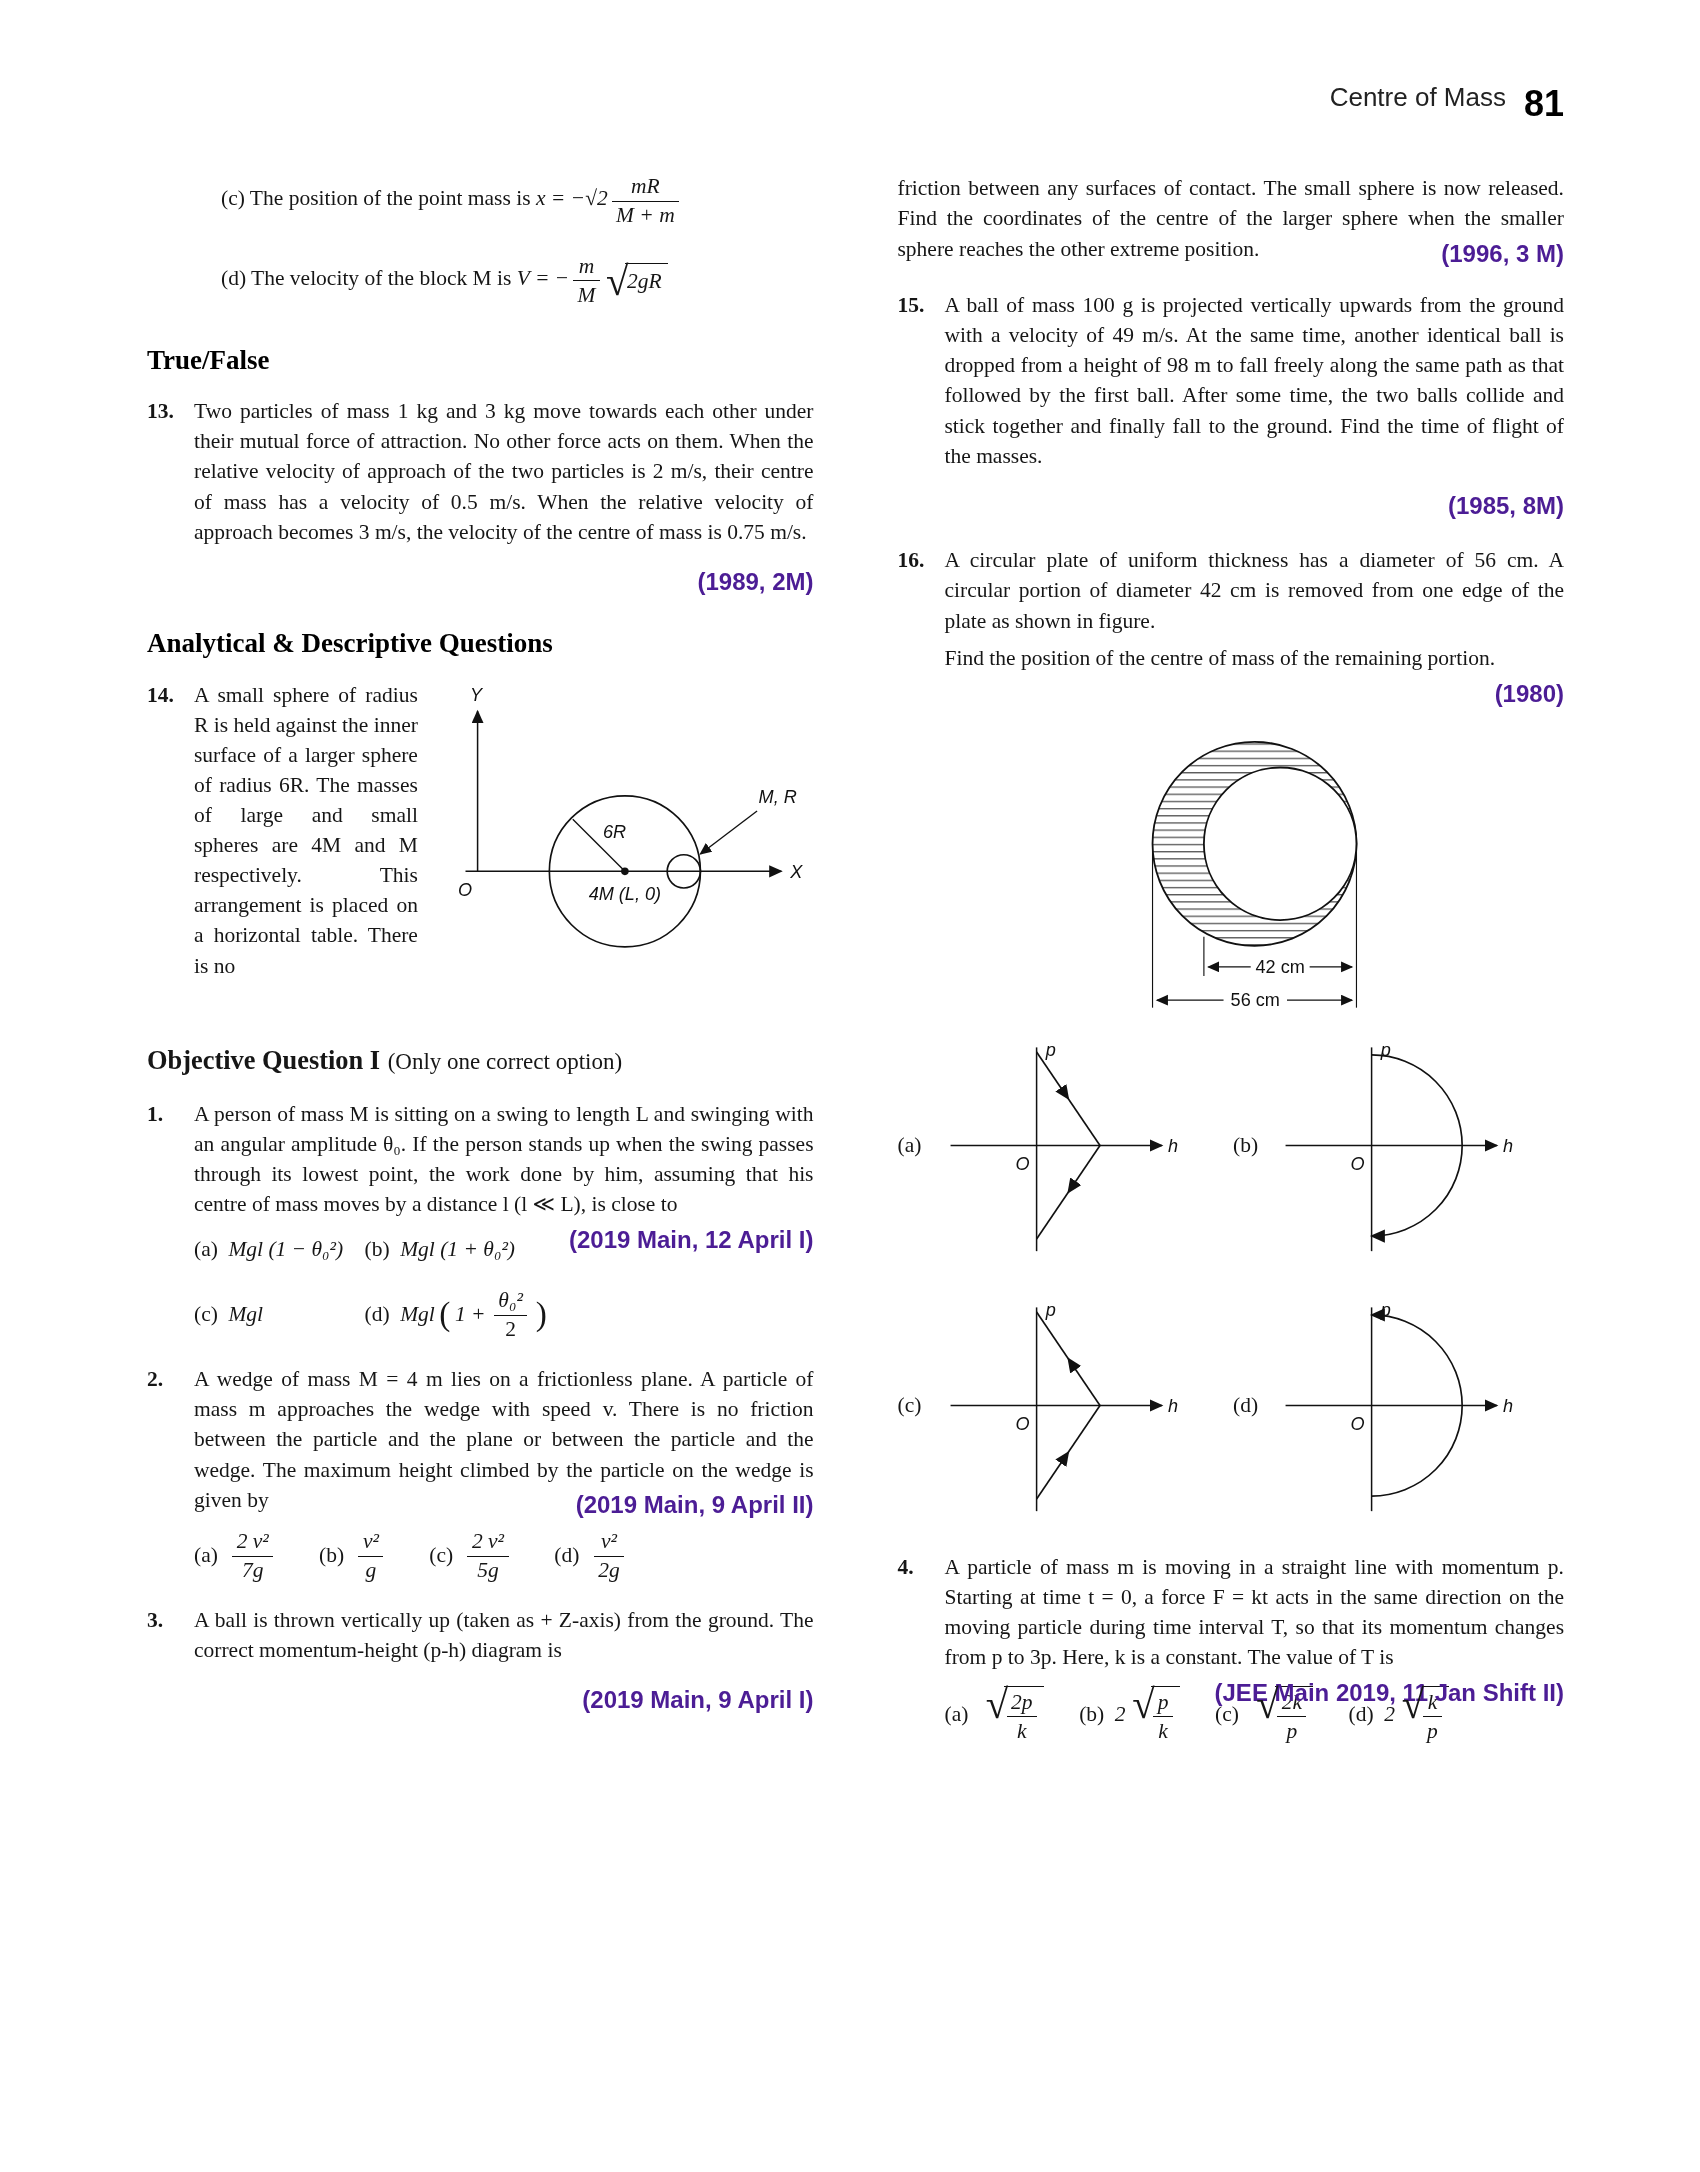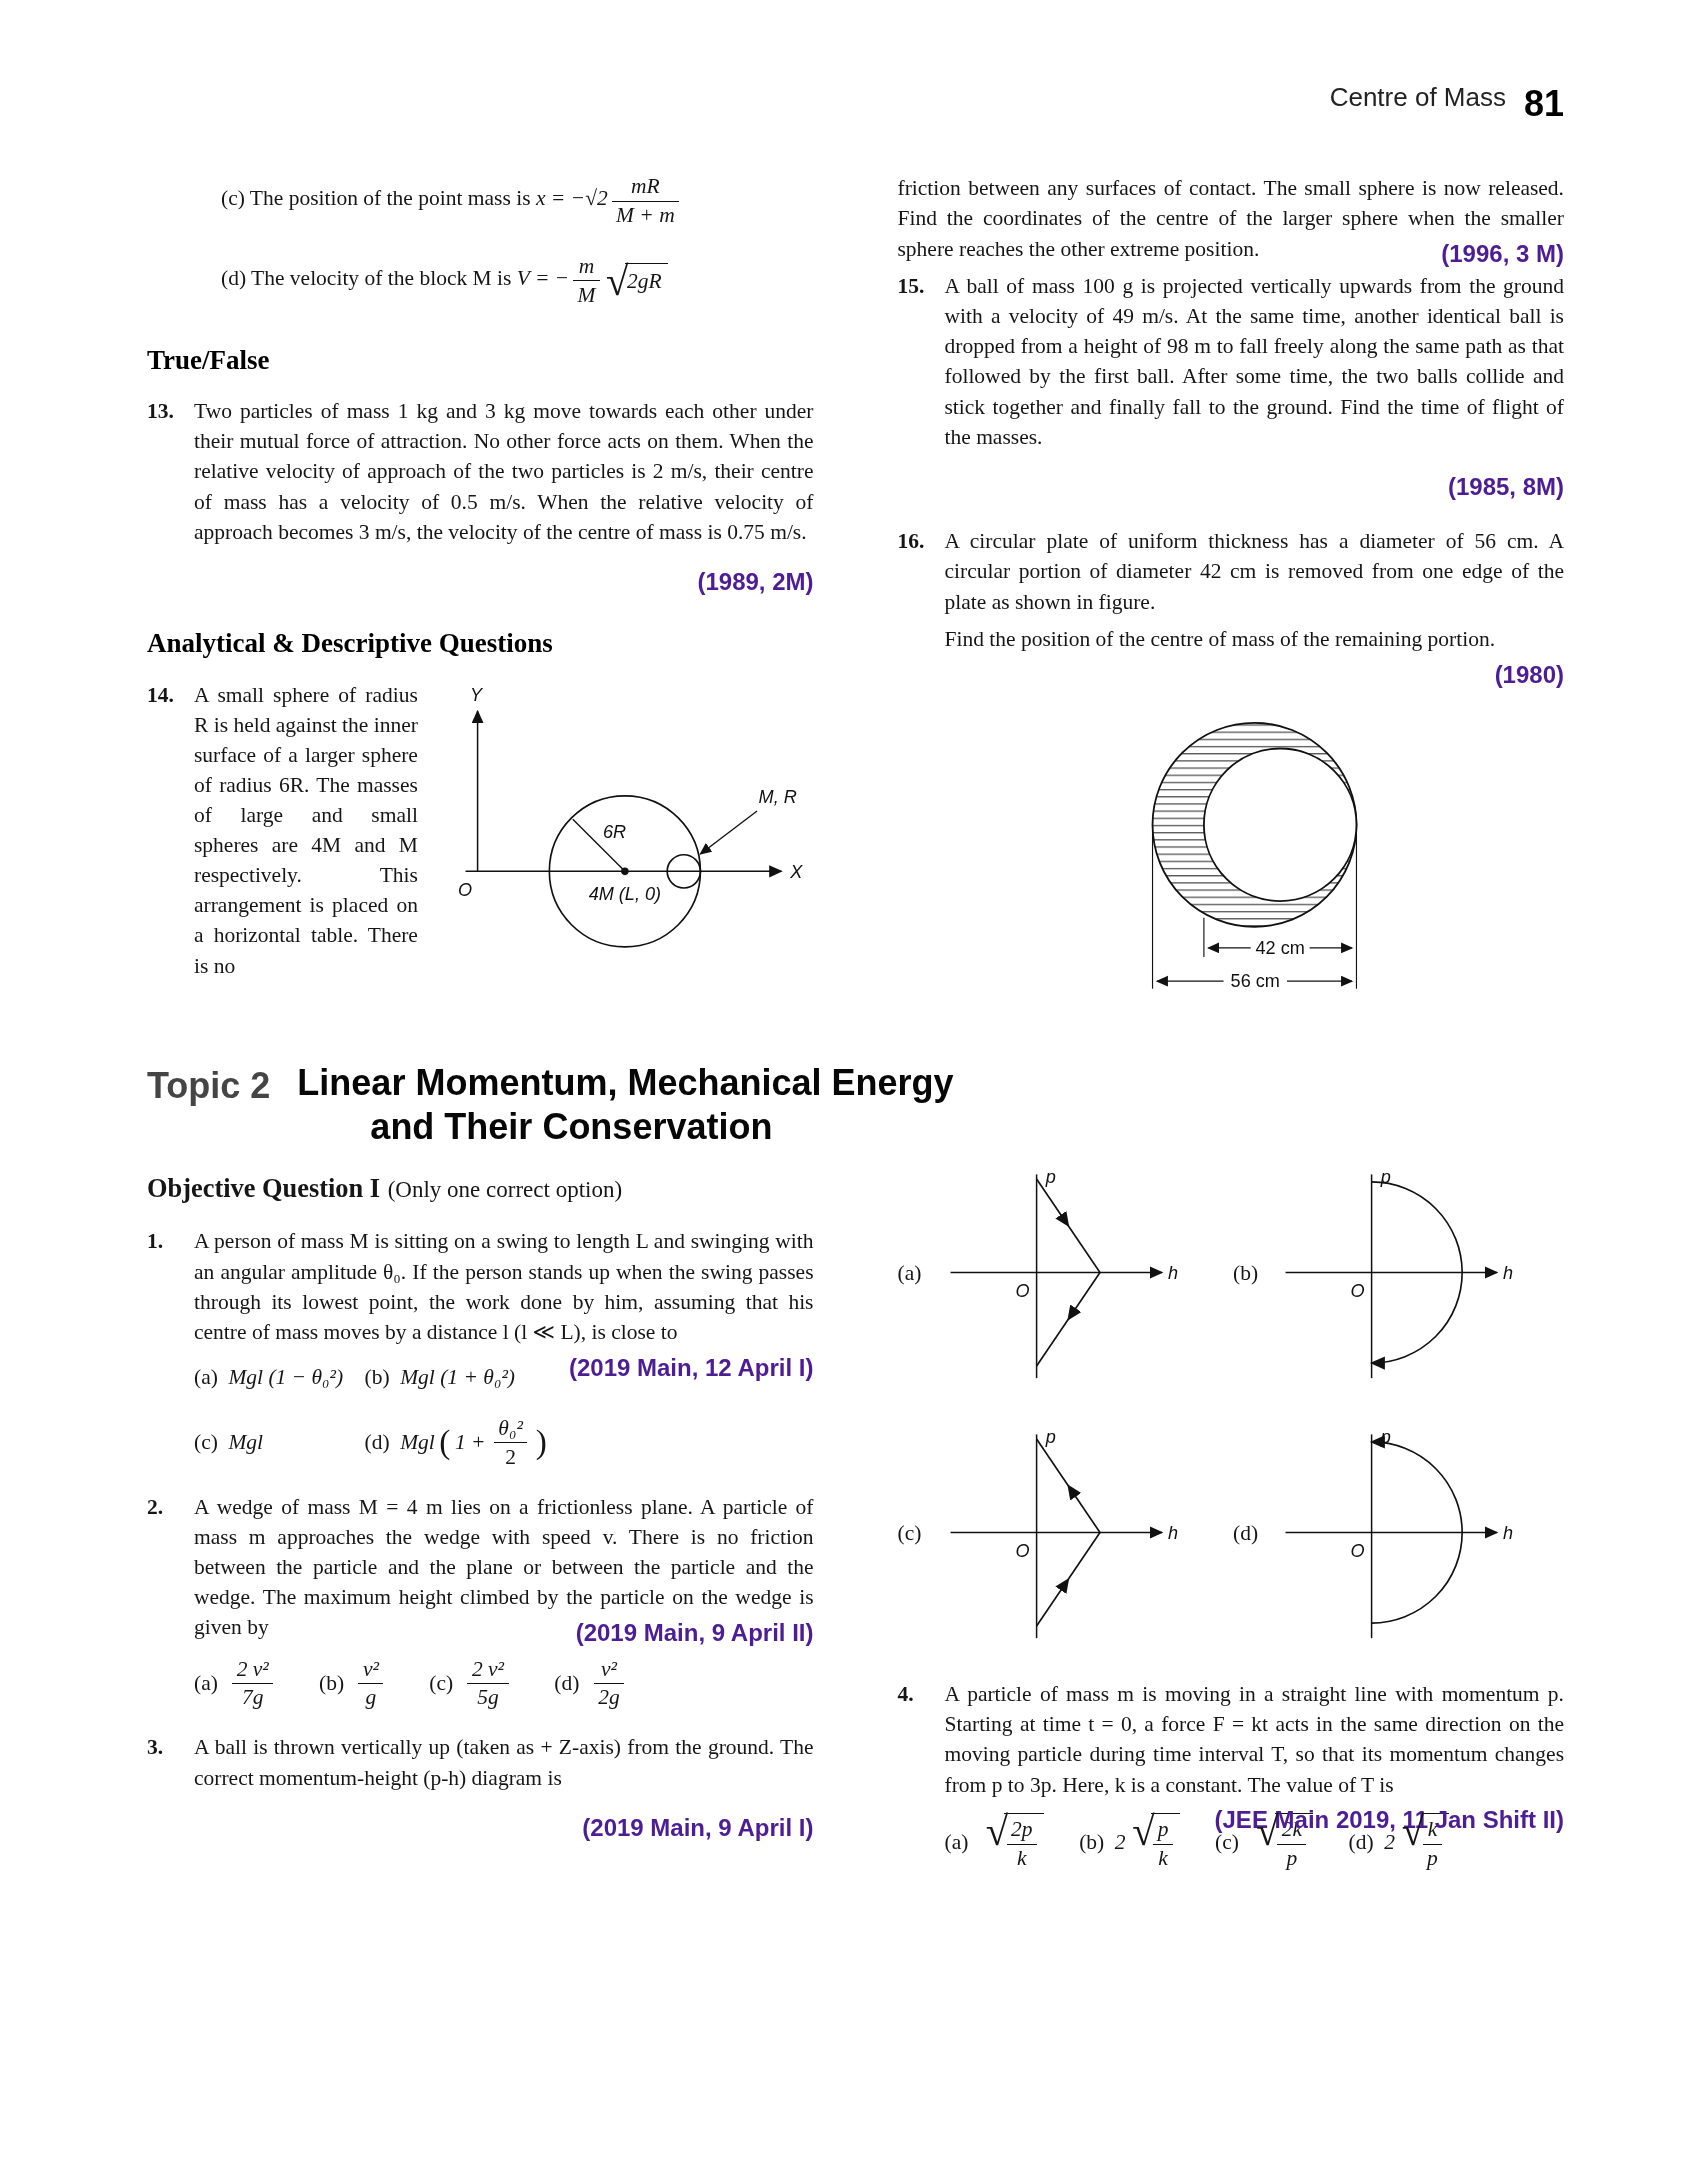--- a/index.html
+++ b/index.html
@@ -125,21 +125,21 @@
             <text class="figlab" x="432" y="162">M, R</text>
             <text class="figlab" x="255" y="290" text-anchor="middle">4M (L, 0)</text>
           </svg>
           <span>A small sphere of radius R is held against the inner surface of a larger sphere of radius 6R. The masses of large and small spheres are 4M and M respectively. This arrangement is placed on a horizontal table. There is no</span>
         </div>
       </div>
     </div>
 
     <div>
 
-      <div class="para" style="margin-bottom:4px">
+      <div class="para" style="margin-bottom:23px">
         <span>friction between any surfaces of contact. The small sphere is now released. Find the coordinates of the centre of the larger sphere when the smaller sphere reaches the other extreme position.</span>
         <span class="ref fr">(1996, 3 M)</span>
       </div>
 
       <div class="q">
         <div class="qn">15.</div>
         <div class="qb">
           <span>A ball of mass 100 g is projected vertically upwards from the ground with a velocity of 49 m/s. At the same time, another identical ball is dropped from a height of 98 m to fall freely along the same path as that followed by the first ball. After some time, the two balls collide and stick together and finally fall to the ground. Find the time of flight of the masses.</span>
           <div class="ref-line"><span class="ref">(1985, 8M)</span></div>
         </div>
@@ -172,27 +172,20 @@
             <text class="figlab" style="font-style:normal" x="269" y="336" text-anchor="middle">42 cm</text>
             <line x1="194" y1="372" x2="106" y2="372" stroke="#111" stroke-width="1.8" marker-end="url(#ar16)"></line>
             <line x1="278" y1="372" x2="364" y2="372" stroke="#111" stroke-width="1.8" marker-end="url(#ar16)"></line>
             <text class="figlab" style="font-style:normal" x="236" y="380" text-anchor="middle">56 cm</text>
           </svg>
         </div>
       </div>
     </div>
   </div>
 
-  <div class="topic">
-    <span class="topic-label">Topic 2</span>
-    <span class="topic-title">
-      <span>Linear Momentum, Mechanical Energy</span>
-      <span class="l2">and Their Conservation</span>
-    </span>
-  </div>
 
   <div class="two-col">
 
     <div>
 
       <div class="obj-head">
         <span>Objective Question I</span><span class="obj-sub">(Only one correct option)</span>
       </div>
 
       <div class="q">

